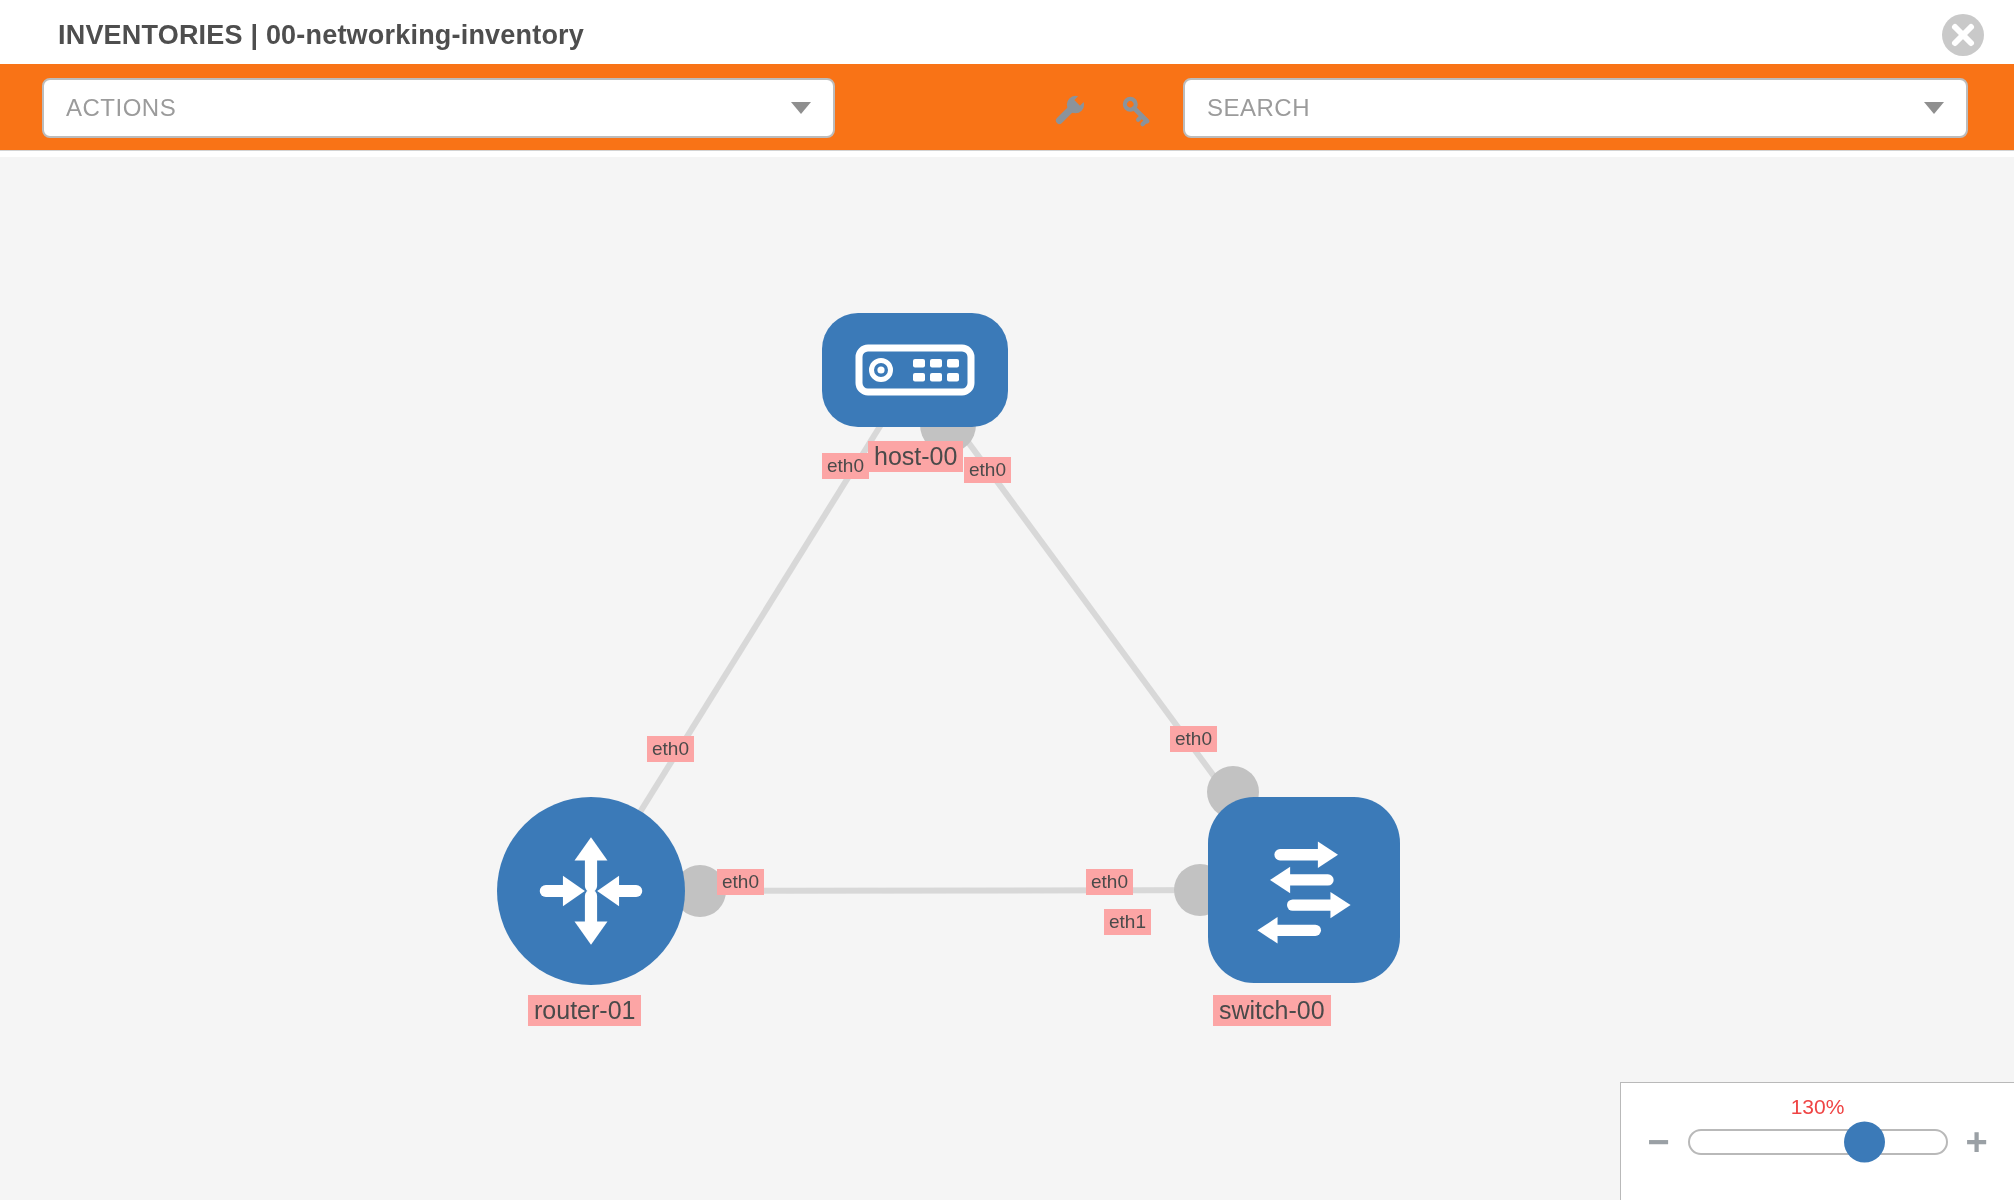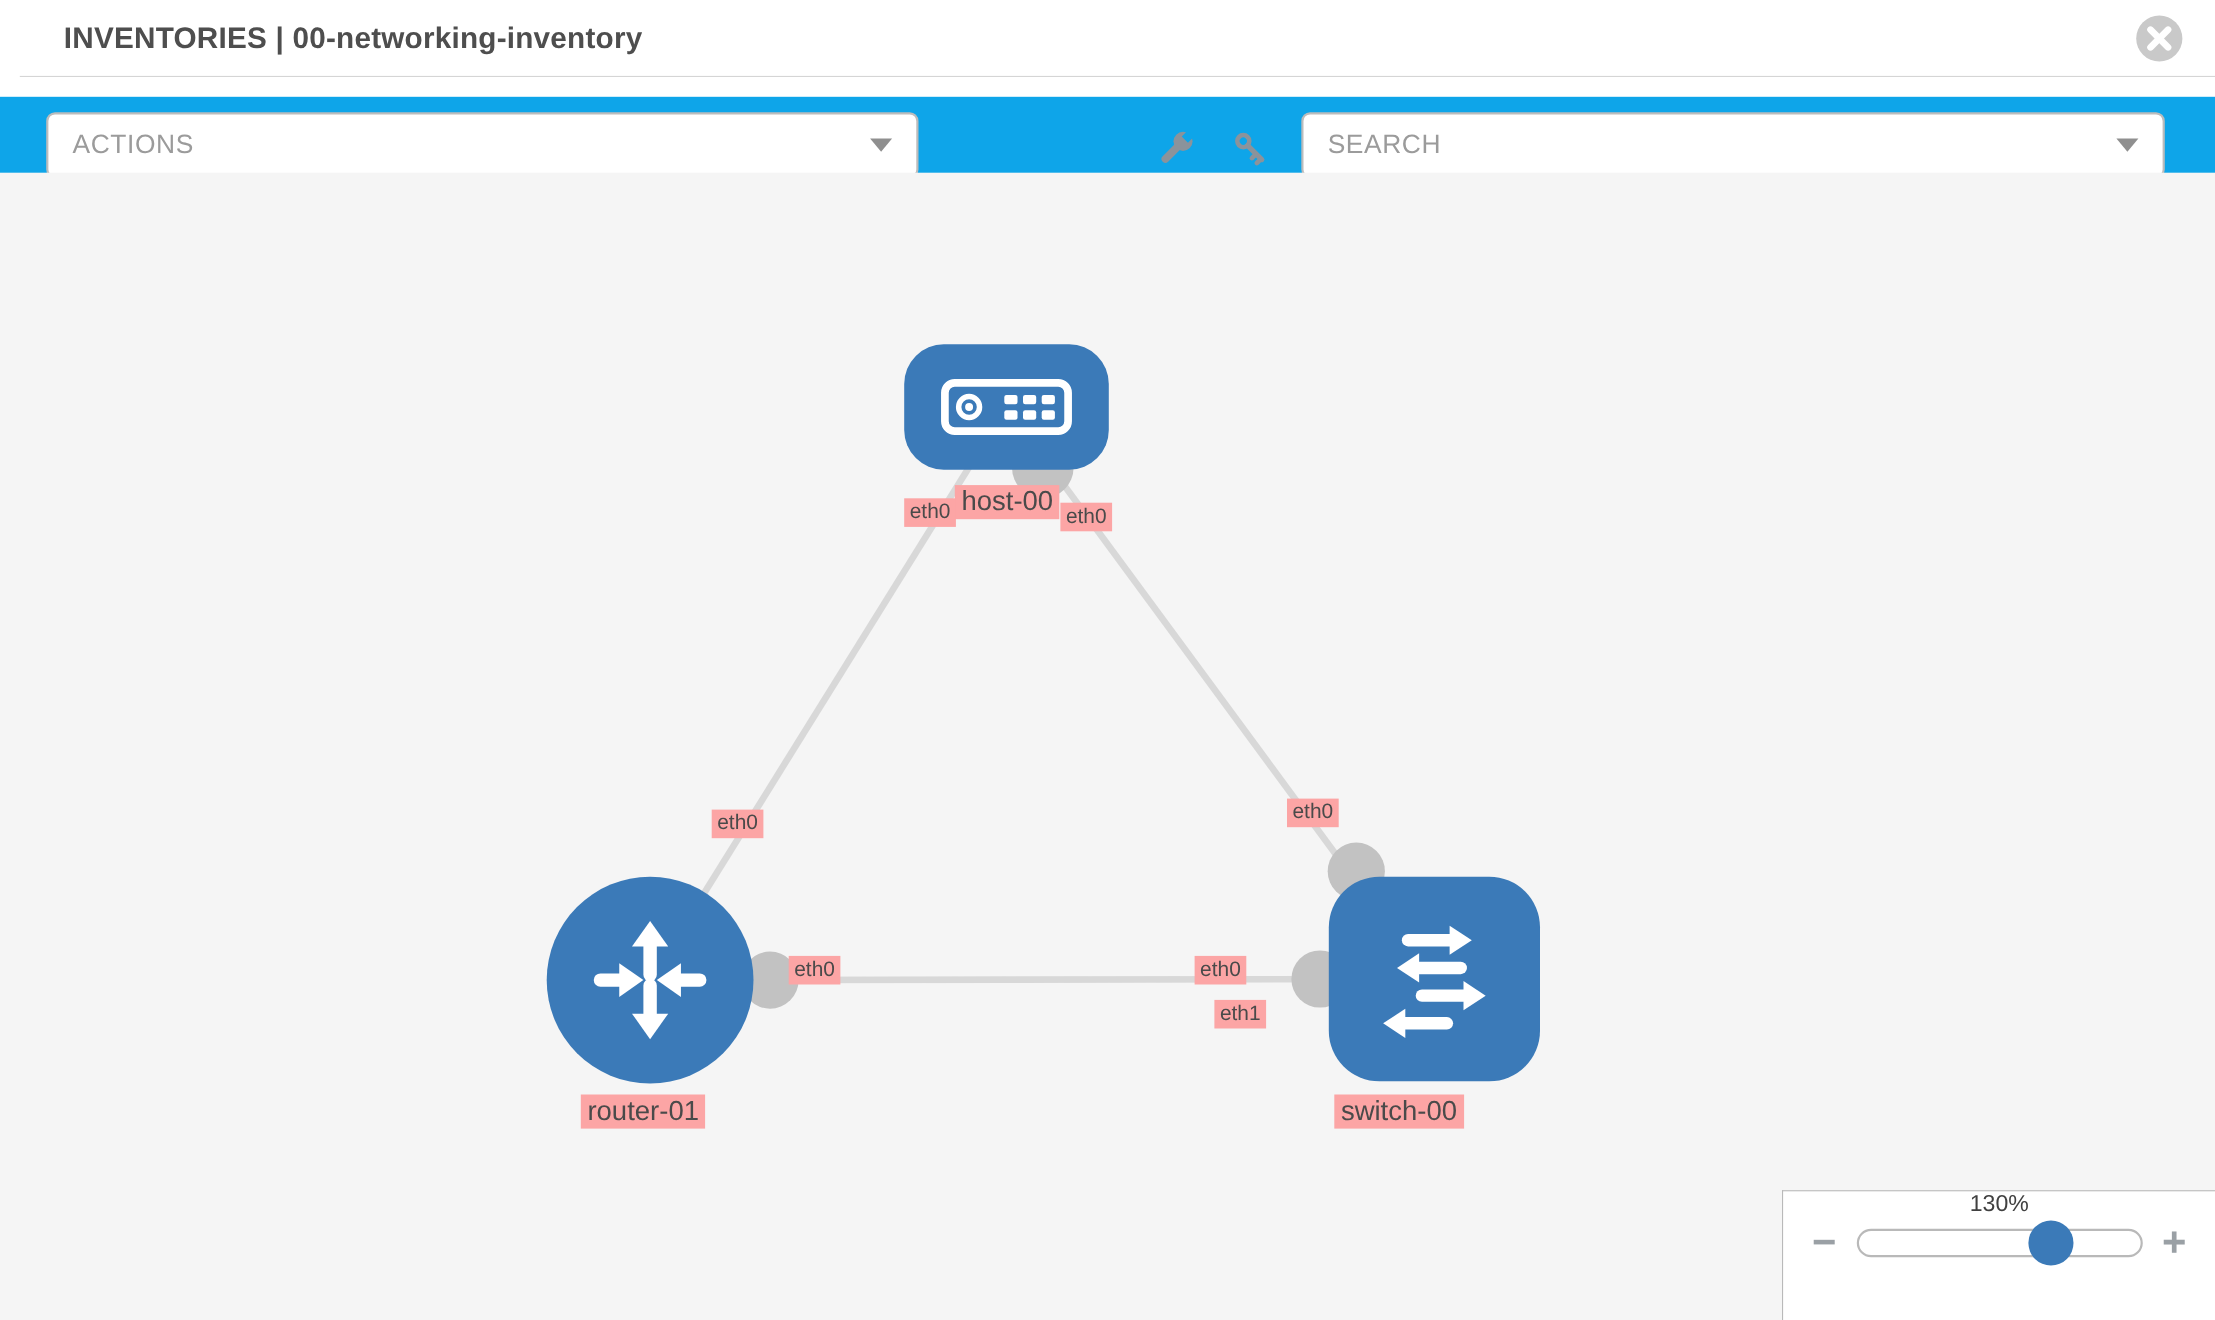--- a/index.html
+++ b/index.html
@@ -9,21 +9,21 @@
 
   
   .hdr { position:absolute; top:0; left:0; right:0; height:70px; background:#fff;
     border-bottom:1px solid #d5d5d5;margin-left:18px; }
   .hdr h1 { position:absolute; left:40px; top:0; line-height:70px; font-size:27px;
     font-weight:bold; color:#4e4e4e; letter-spacing:.2px; }
   .close-btn { position:absolute; right:29px; top:13px; width:44px; height:44px;
     border:none; background:transparent; cursor:pointer; padding:0; }
 
   
-  .toolbar { position:absolute; top:88px; left:0; right:0; height:87px; background:#0ea5e9;
+  .toolbar { position:absolute; top:64px; left:0; right:0; height:87px; background:#f97316;
     border-bottom:1px solid #d3d3d3; }
   .select { position:absolute; top:14px; height:60px; background:#fff;
     border:2px solid #bcbcbc; border-radius:8px; display:flex; align-items:center;
     padding:0 22px; cursor:pointer; }
   .select .lbl { font-size:24px; color:#9b9b9b; letter-spacing:.5px; flex:1; }
   .caret { width:0; height:0; border-left:10px solid transparent;
     border-right:10px solid transparent; border-top:12px solid #8f8f8f; }
   .sel-actions { left:42px; width:793px; }
   .sel-search { left:1183px; width:785px;justify-content:center; }
   .tool-btn { position:absolute; top:26px; width:44px; height:44px; border:none;
@@ -53,21 +53,21 @@
   .if-router-top { left:647px; top:579px; }
   .if-switch-top { left:1170px; top:569px; }
   .if-router-right { left:717px; top:712px; }
   .if-switch-left-back { left:1086px; top:712px; z-index:1; }
   .if-switch-left-front { left:1104px; top:752px; z-index:2; }
 
   
   .zoom-panel { position:absolute; right:0; bottom:0; width:394px; height:118px;
     background:#fff; border-left:1px solid #b9b9b9; border-top:1px solid #b9b9b9;
     text-align:center; }
-  .zoom-level { font-size:21px; color:#404040; }
+  .zoom-level { margin-top:12px; font-size:21px; color:#ef4444; }
   .zoom-row { margin-top:8px; display:flex; align-items:center; justify-content:center; }
   .zoom-btn { border:none; background:transparent; color:#9aa0a5; font-size:38px;
     font-weight:bold; line-height:30px; cursor:pointer; padding:0 2px; }
   .zoom-track { position:relative; width:260px; height:26px; margin:0 16px;
     background:#fff; border:2px solid #b9b9b9; border-radius:14px; cursor:pointer; }
   .zoom-thumb { position:absolute; top:50%; left:154px; transform:translateY(-50%);
     width:41px; height:41px; border-radius:50%; background:#3b7ab8; cursor:grab; }
 </style>
 </head>
 <body>

